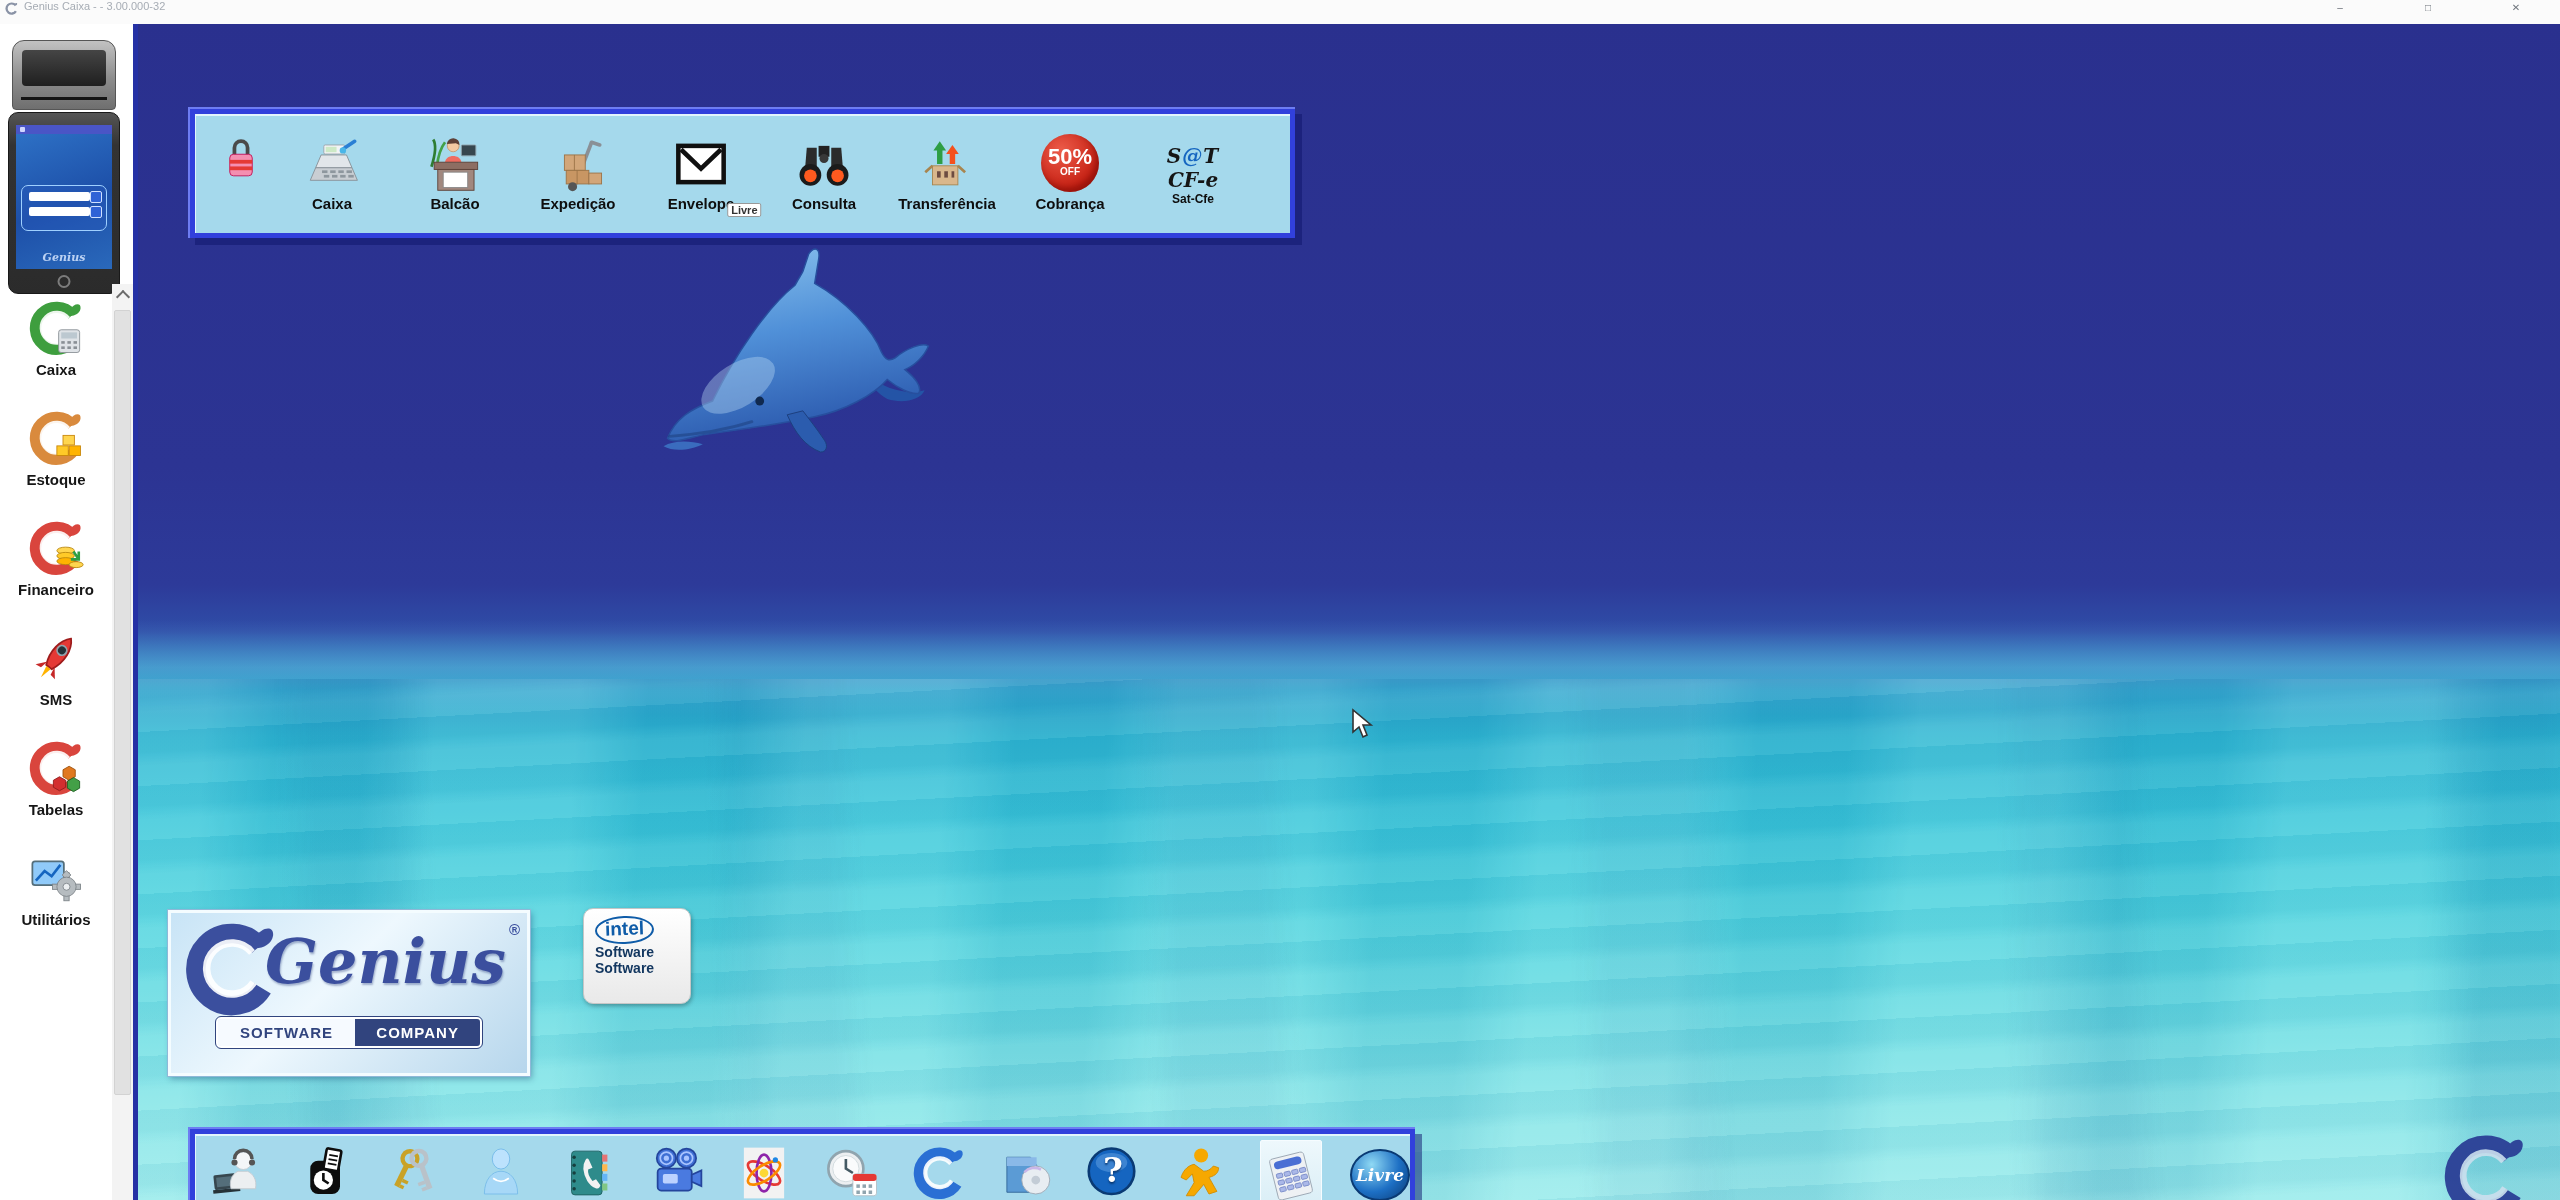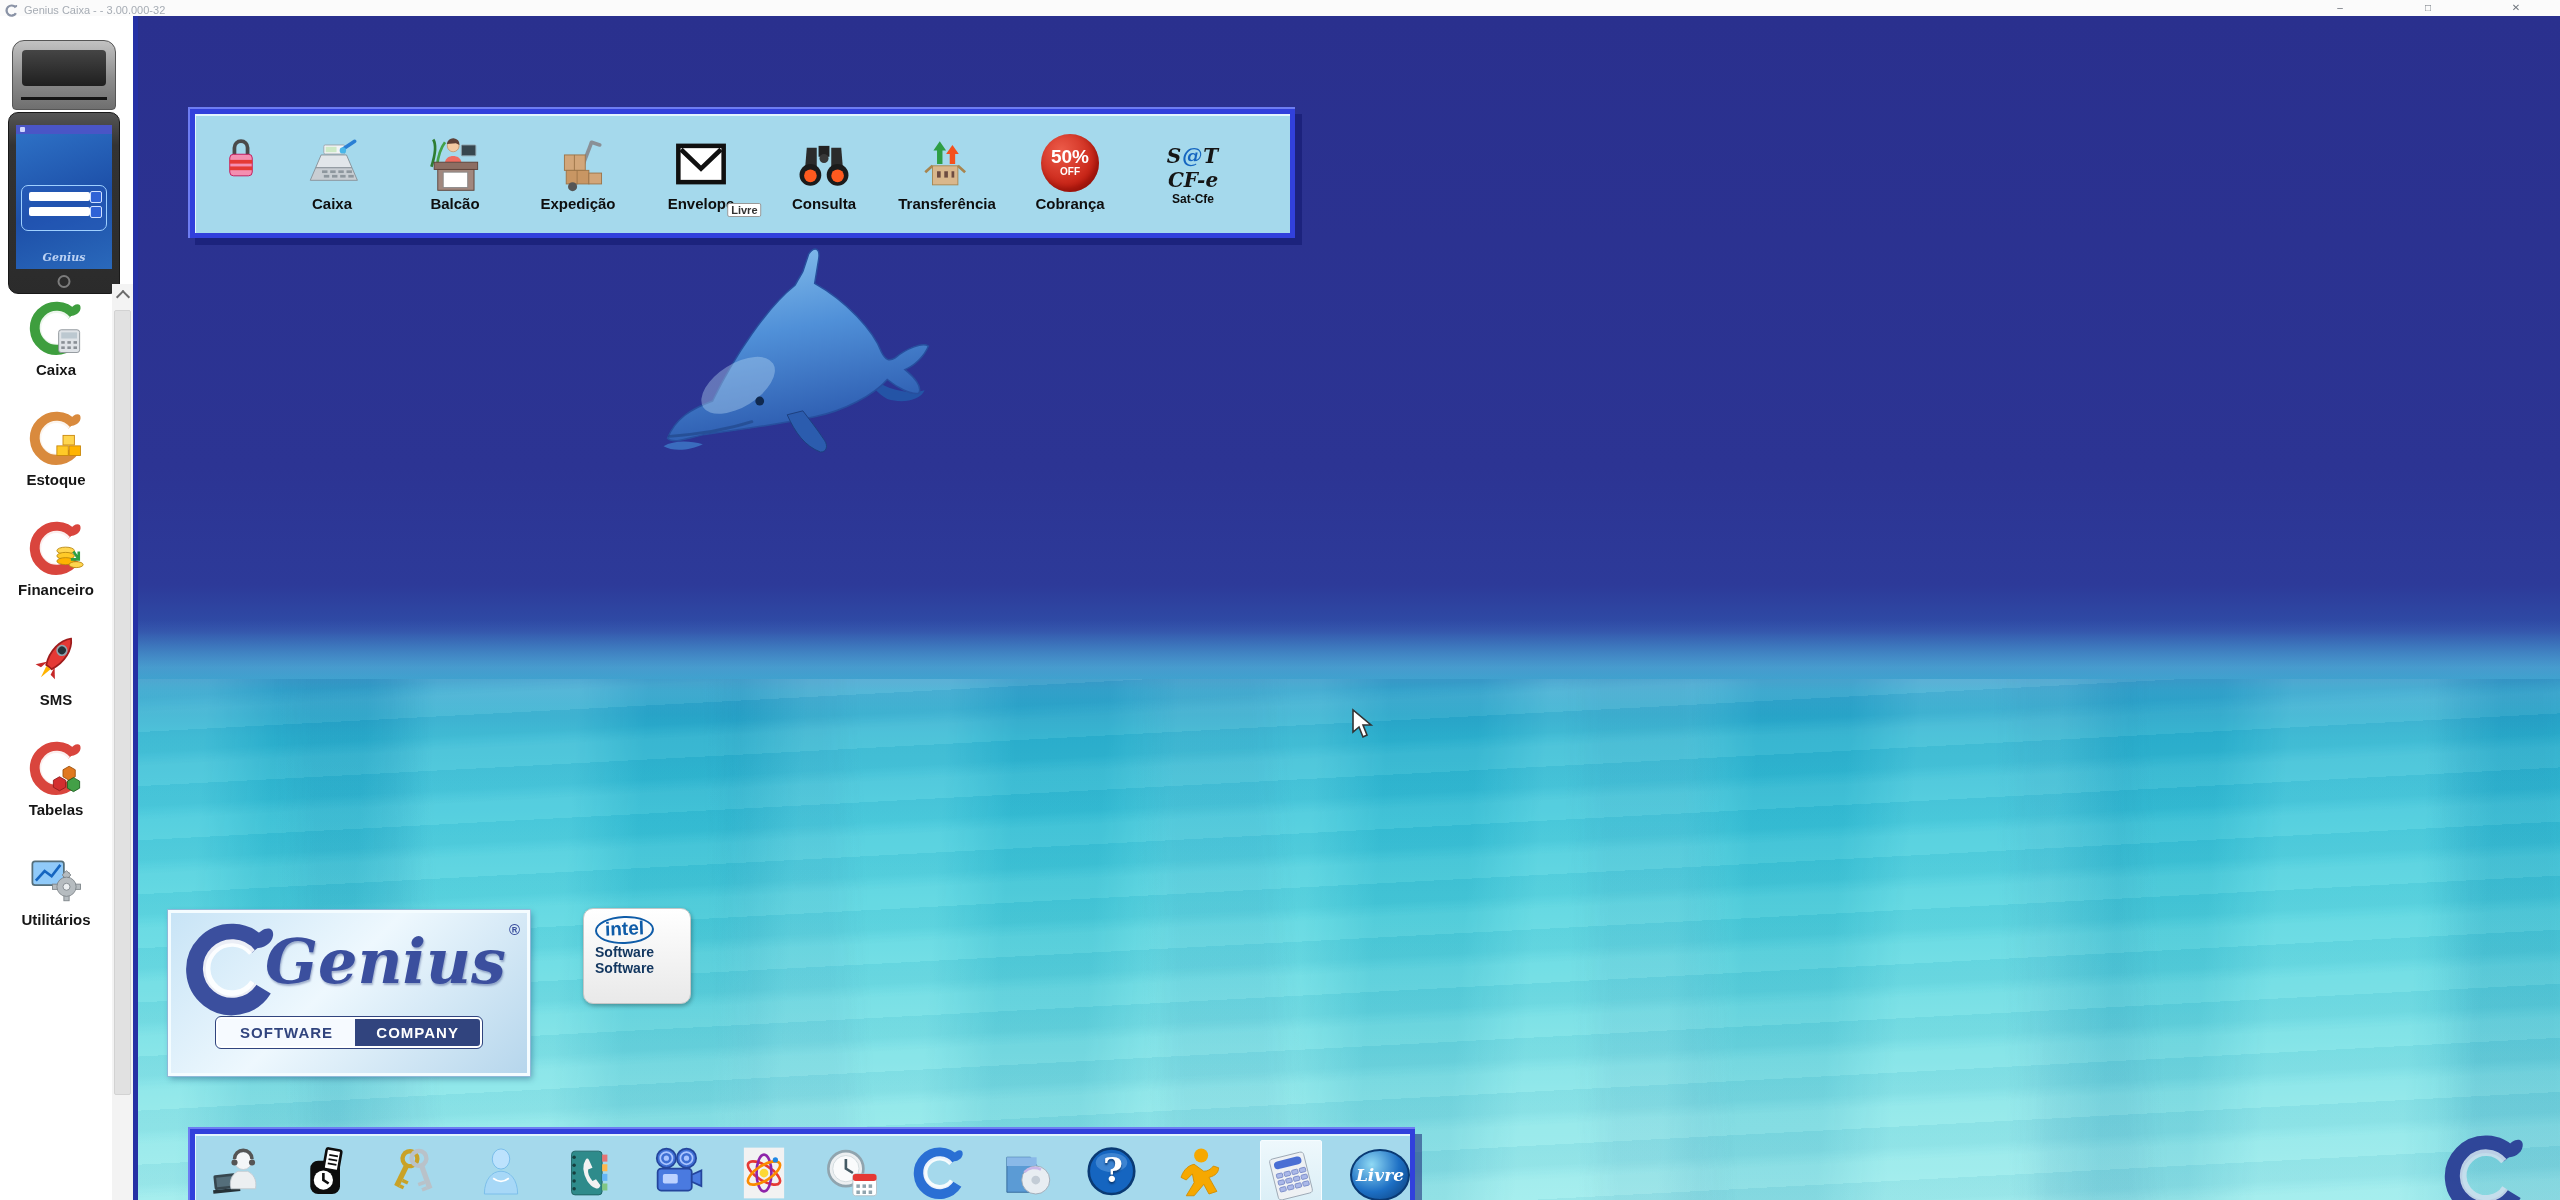--- a/index.html
+++ b/index.html
@@ -1,21 +1,21 @@
 <!DOCTYPE html>
 <html><head>
 <meta charset="utf-8">
 <style>
   html,body{margin:0;padding:0}
   body{width:2560px;height:1200px;overflow:hidden;position:relative;
        font-family:"Liberation Sans",sans-serif;background:#fff}
 
   
-  #titlebar{position:absolute;top:0;left:0;right:0;height:16px;background:#fbfbfb;
-            display:flex;align-items:flex-end;z-index:50}
+  #titlebar{position:absolute;top:0;left:0;right:0;height:24px;background:#fbfbfb;
+            display:flex;align-items:flex-start;z-index:50}
   #titlebar .tb-app-icon{width:13px;height:13px;margin:1px 6px 0 5px}
   #titlebar .tb-title{font-size:11px;color:#a6acb4;white-space:nowrap}
   .tb-controls{margin-left:auto;display:flex}
   .tb-btn{width:88px;text-align:center;font-size:10px;color:#6e7artific4;color:#6e747c;line-height:16px;cursor:default}
 
   
   #sidebar{position:absolute;top:16px;left:0;width:133px;bottom:0;background:#ffffff;z-index:20}
   #terminal{position:absolute;top:4px;left:7px;width:114px;height:274px}
   .printer{position:absolute;top:20px;left:5px;right:5px;height:68px;
            background:linear-gradient(#c2c2c2,#8d8d8d 55%,#6f6f6f);
@@ -82,21 +82,21 @@
   .tt-icon{height:64px;display:flex;align-items:flex-end;justify-content:center;position:relative}
   .tt-icon svg{width:58px;height:56px}
   .tt-label{font-weight:bold;font-size:15px;color:#0e0e0e;margin-top:3px}
   .tt-label.small{font-size:12px;margin-top:0}
   .livre{position:absolute;left:50%;transform:translateX(-46%);bottom:16px;background:#fff;
          border:1px solid #999;font-size:11px;font-weight:bold;color:#333;padding:0 3px;border-radius:2px}
   .promo-circle{width:58px;height:58px;border-radius:50%;margin:0 auto;
       background:radial-gradient(circle at 35% 28%,#ec5b49,#c51f12 70%);
       box-shadow:inset -3px -4px 6px rgba(80,0,0,.4);
       color:#fff;display:flex;flex-direction:column;align-items:center;justify-content:center}
-  .promo-top{font-size:19px;font-weight:bold;line-height:17px}
+  .promo-top{font-size:22px;font-weight:bold;line-height:17px}
   .promo-bottom{font-size:10px;font-weight:bold;line-height:14px}
   .sat-block{margin:0 auto;text-align:center;line-height:20px}
   .sat-top{font:italic bold 20px "DejaVu Serif",serif;color:#151515;letter-spacing:1px}
   .sat-top .at{color:#1565c0}
   .sat-bottom{font:italic bold 20px "DejaVu Serif",serif;color:#151515}
 
   #bottom-toolbar{left:50px;top:1111px;width:1227px;height:98px}
   .bt-items{display:flex;margin-left:12px;padding-top:10px;gap:28px;align-items:flex-start}
   .bt-item{width:60px;height:80px;display:flex;justify-content:center;cursor:pointer}
   .bt-item svg{width:56px;height:54px}

